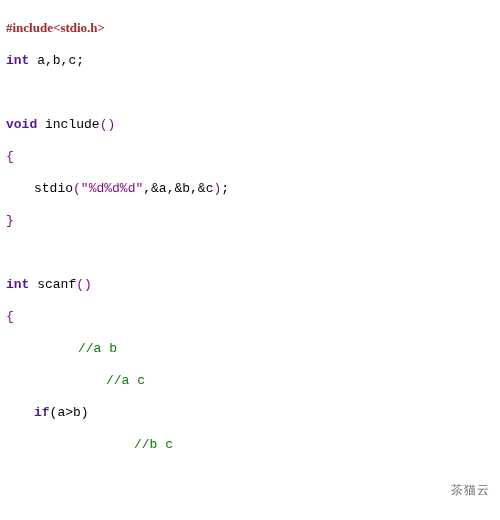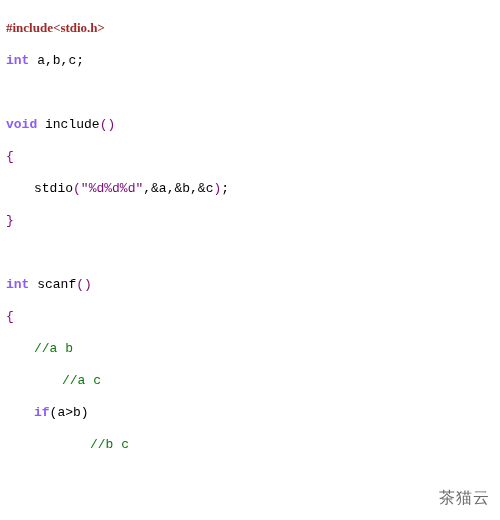--- a/index.html
+++ b/index.html
@@ -16,35 +16,35 @@
   }
   .code-area {
     padding: 4px 6px;
     white-space: pre;
     color: #000000;
   }
   .line { min-height: 16px; }
   .ind1 { padding-left: 28px; }
   .ind2 { padding-left: 56px; }
   .ind3 { padding-left: 84px; }
-  .kw   { color: #8b5cf6; font-weight: bold; }   
+  .kw   { color: #4c1d95; font-weight: bold; }   
   .pp   { color: #a02a2a; font-weight: bold; font-family: Liberation Serif, serif; }   
-  .cm   { color: #0b7a0b; }                       
+  .cm   { color: #0b7a0b; margin-left: 44px; }                       
   .str  { color: #7a0a7a; }                       
   .br   { color: #7a0a7a; }                       
   .fadebottom {
     position: absolute; left: 0; bottom: 0; right: 0; height: 22px;
     background: linear-gradient(to bottom, rgba(255,255,255,0), rgba(255,255,255,1));
   }
   .watermark {
     position: absolute;
     right: 10px;
-    bottom: 14px;
+    bottom: 22px;
     font-family: Liberation Serif, serif;
-    font-size: 16px;
+    font-size: 12px;
     color: #6a6a6a;
     letter-spacing: 1px;
   }
 </style>
 </head>
 <body>
 
 <div class="code-area">
 <div class="line"><span class="pp">#include</span><span class="pp">&lt;stdio.h&gt;</span></div>
 <div class="line"><span class="kw">int</span><span> a,b,c;</span></div>

